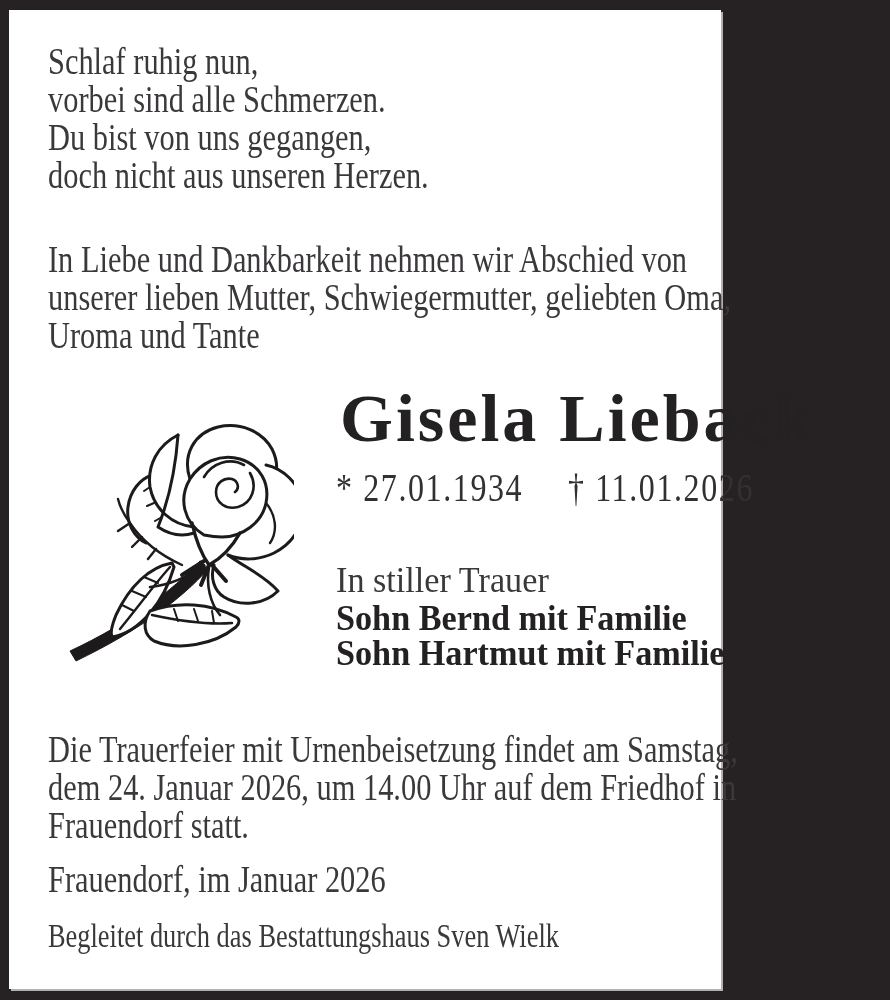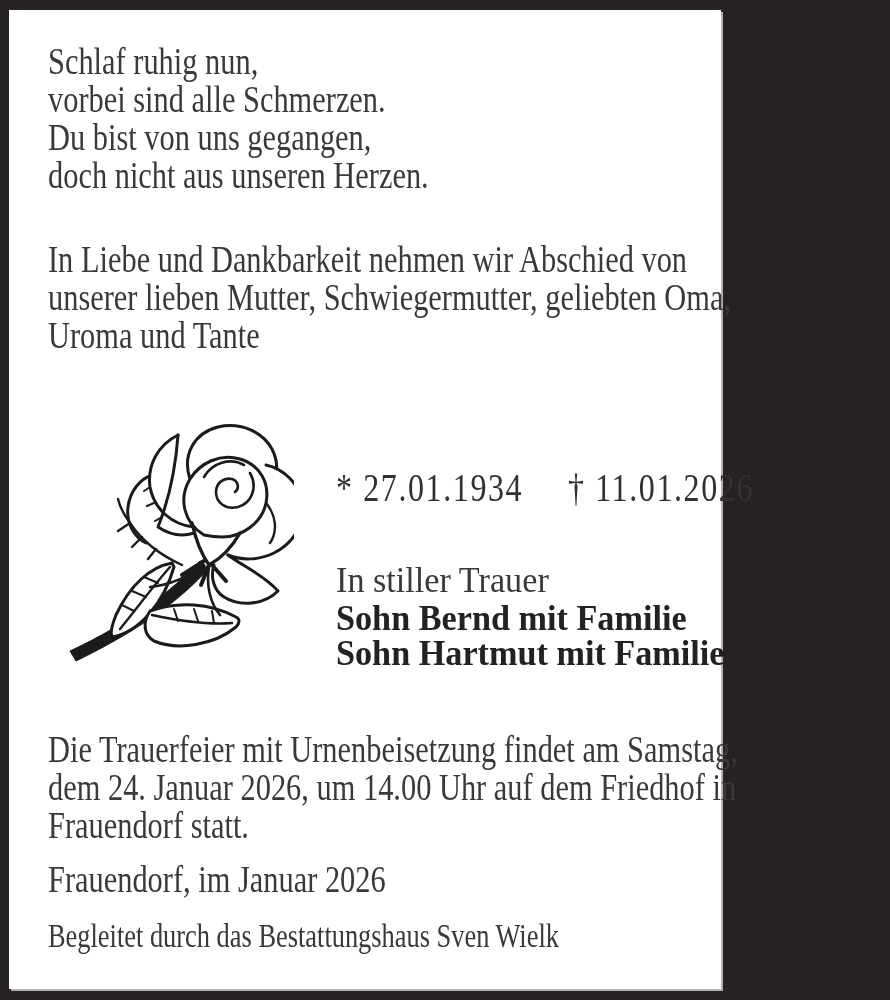--- a/index.html
+++ b/index.html
@@ -137,20 +137,21 @@
     <path d="M150,120 C130,108 124,84 136,64 C146,48 166,38 186,44 C206,50 216,68 212,88 C208,108 188,122 168,122 C161,122 155,121 150,120 Z" fill="#ffffff"></path>
 
     <path d="M150,62 C158,48 176,42 190,50" stroke-width="2.6"></path>
     <path d="M196,58 C204,72 198,88 184,92 C172,95 162,88 162,77 C162,68 170,62 178,64 C184,66 186,73 181,77" stroke-width="2.6"></path>
 
     <path d="M138,108 C142,126 148,140 155,150" stroke-width="3.4"></path>
     <path d="M186,118 C178,132 166,144 155,150" stroke-width="3.4"></path>
     <path d="M150,146 l-22,14 M155,150 l-8,20 M158,150 l14,16" stroke-width="4"></path>
   </svg>
 
+  <div class="name">Gisela Lieback</div>
 
   <div class="dates">
     <span>* 27.01.1934</span>
     <span>† 11.01.2026</span>
   </div>
 
   <div class="condolence">
     <div class="condolence-label">In stiller Trauer</div>
     <div class="mourner">Sohn Bernd mit Familie</div>
     <div class="mourner">Sohn Hartmut mit Familie</div>

